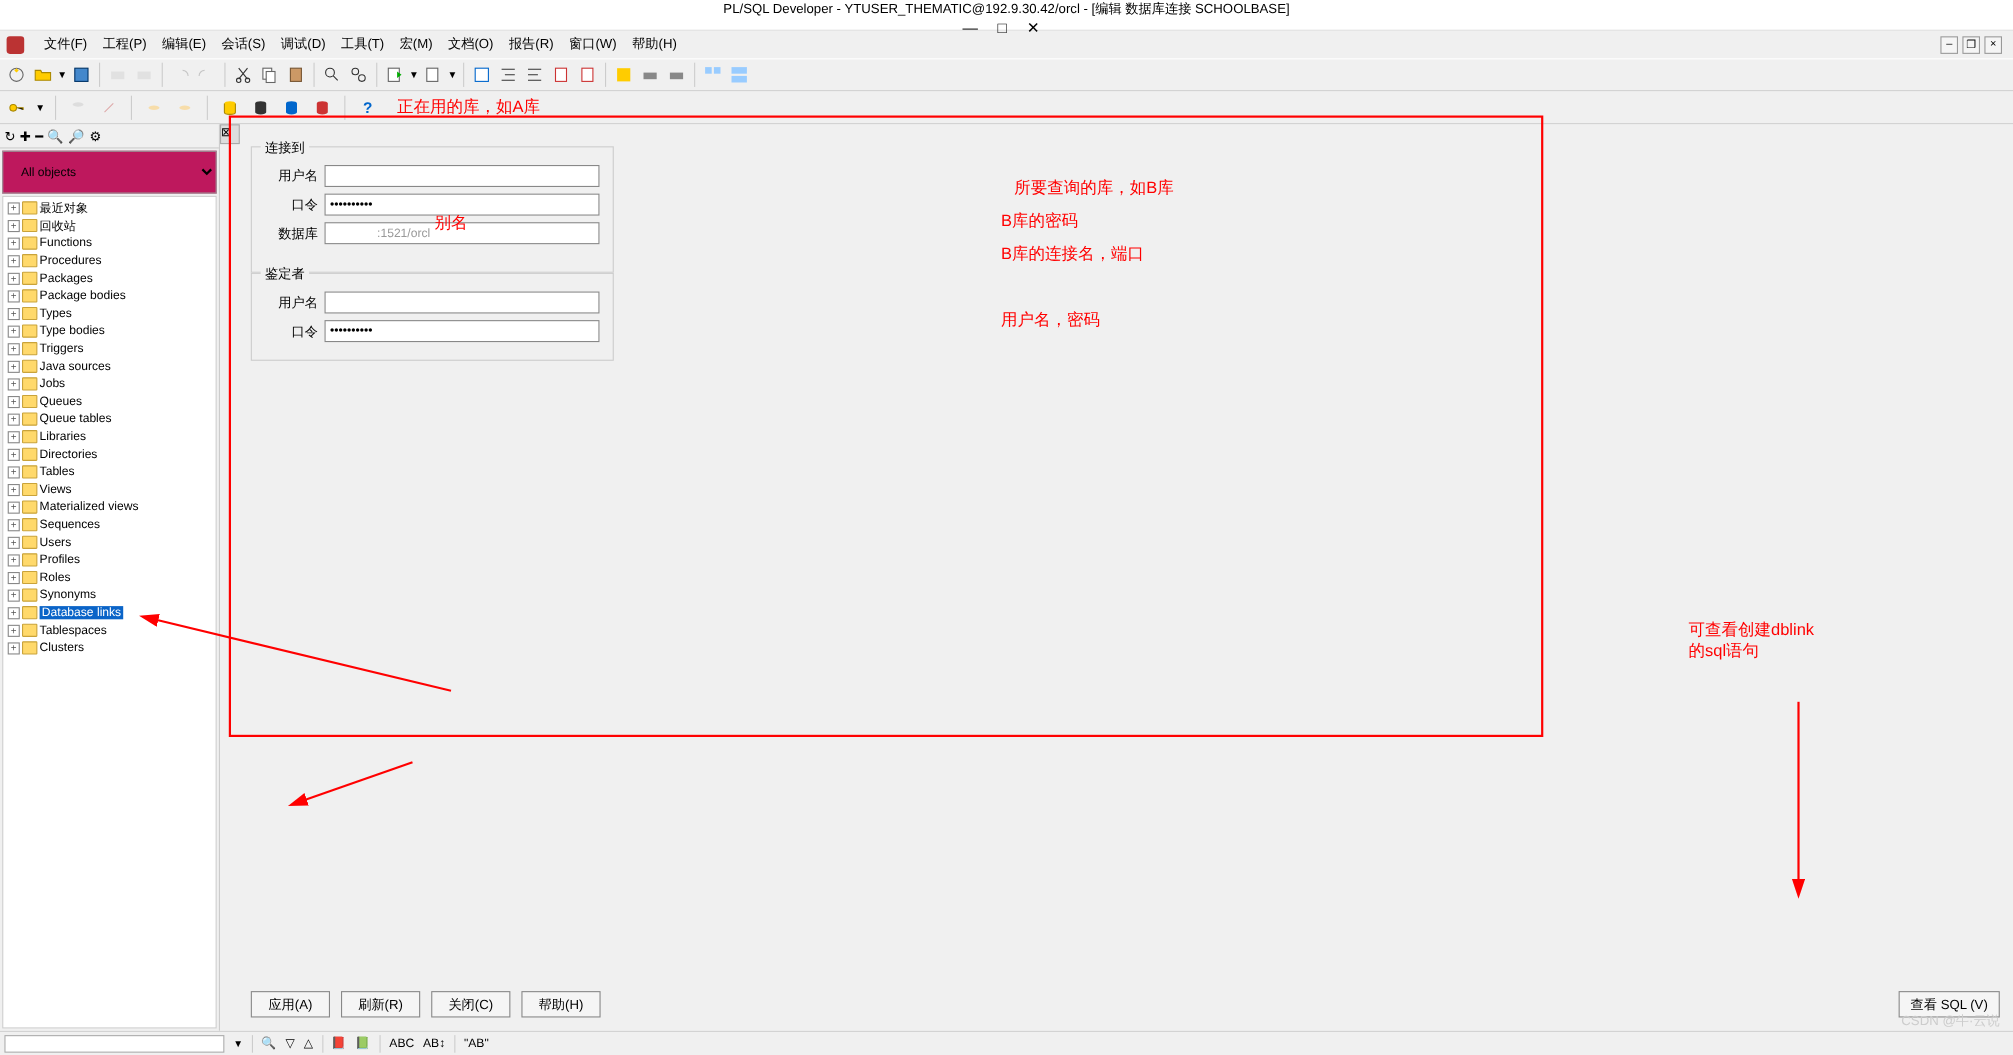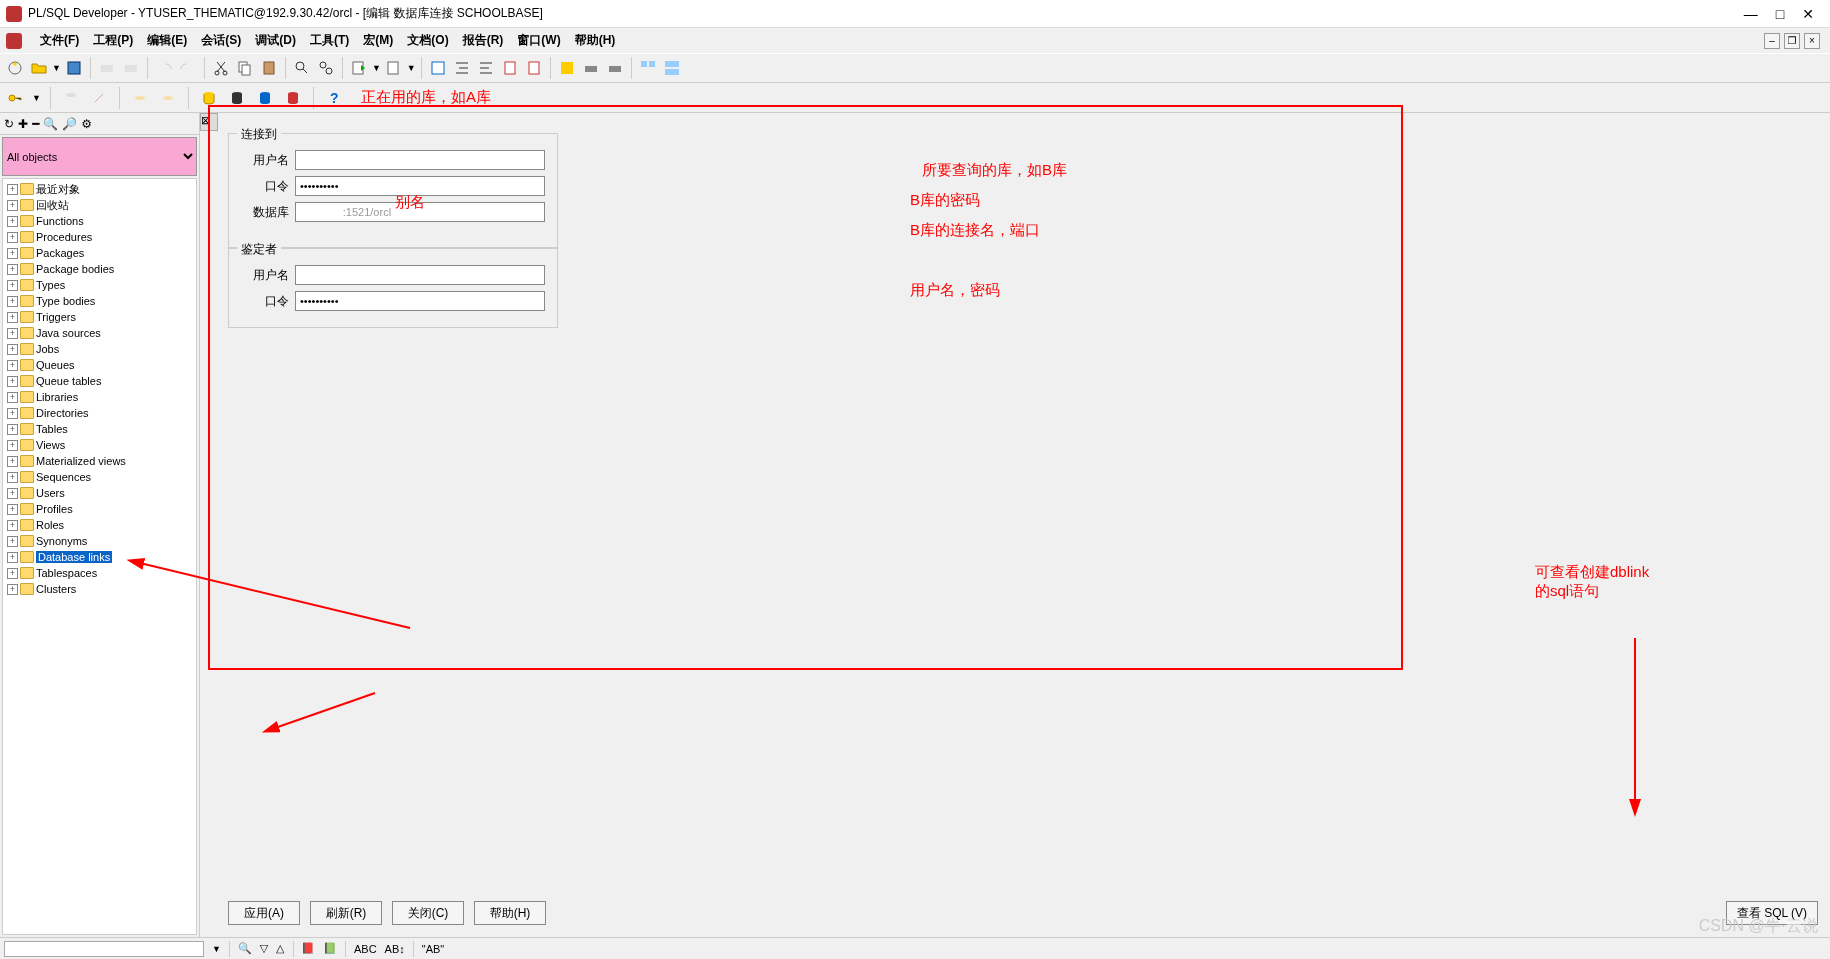--- a/index.html
+++ b/index.html
@@ -1,41 +1,41 @@
 <!DOCTYPE html>
 <html><head>
 <meta charset="utf-8">
 <style>
   * { box-sizing: border-box; font-family: "Microsoft YaHei", "Segoe UI", sans-serif; }
   body { margin: 0; background: #f0f0f0; font-size: 11px; color: #000; overflow: hidden; width: 1830px; height: 959px; position: relative; }
   
-  .titlebar { height: 28px; background: #fff; display: flex; align-items: center; padding: 0 6px; border-bottom: 1px solid #ddd; }
+  .titlebar { height: 28px; background: #fff; display: flex; align-items: center; padding: 0 6px; border-bottom: 1px solid #ddd; flex-direction: column; }
   .titlebar .icon { width: 16px; height: 16px; background:#b33; border-radius:3px; margin-right:6px;}
   .titlebar .title { flex: 1; font-size: 12px; }
   .winbtns { display: flex; gap: 18px; padding-right:10px; font-size: 14px; }
   .winbtns span { cursor: default; }
   
   .menubar { height: 25px; background: #f0f0f0; display: flex; align-items: center; padding: 0 6px; gap: 14px; }
   .menubar .icon { width:16px;height:16px;background:#b33;border-radius:3px;margin-right:4px;}
-  .menubar span { font-size: 12px; font-weight: bold; }
+  .menubar span { font-size: 12px; }
   .mdi-btns { margin-left:auto; display:flex; gap:4px; padding-right:4px;}
   .mdi-btns div{width:16px;height:16px;border:1px solid #999;background:#f5f5f5;display:flex;align-items:center;justify-content:center;font-size:10px;}
   
   .toolbar { height: 30px; background: #f0f0f0; border-top:1px solid #fff;border-bottom: 1px solid #ccc; display: flex; align-items: center; padding: 0 4px; gap: 2px; }
   .toolbar2 { height: 30px; background: #f0f0f0; border-bottom: 1px solid #ccc; display: flex; align-items: center; padding: 0 4px; gap: 6px; }
   .tbtn { width: 22px; height: 22px; display:inline-flex;align-items:center;justify-content:center; }
   .tbtn svg{width:16px;height:16px;}
   .tsep { width:1px;height:22px;background:#ccc;margin:0 3px;}
   .red-anno { color: #ff0000; font-size: 15px; margin-left: 10px; }
   
   .maincols { display:flex; height: calc(100% - 28px - 25px - 30px - 30px - 22px); }
   .sidebar { width: 200px; background:#f0f0f0; border-right:1px solid #ccc; display:flex;flex-direction:column;}
   .side-top { height:22px;border-bottom:1px solid #ccc;display:flex;align-items:center;padding:0 4px;gap:4px;font-size:12px;}
   .side-top span{cursor:default;}
-  .side-select { height:39px; border:1px solid #999;background:#f9a8d4;margin:2px;font-size:11px;padding:0;}
+  .side-select { height:39px; border:1px solid #999;background:#be185d;margin:2px;font-size:11px;padding:12px;}
   .tree { flex:1; overflow:auto; background:#fff; border:1px solid #ccc; margin:0 2px 2px 2px; padding:2px 0;}
   .tree-item { display:flex;align-items:center;height:16px;padding-left:4px;gap:2px;font-size:11px;white-space:nowrap;}
   .tree-item .exp{width:11px;height:11px;border:1px solid #888;display:inline-flex;align-items:center;justify-content:center;font-size:9px;line-height:1;color:#555;background:#fff;}
   .tree-item .fold{width:14px;height:12px;background:#ffd96b;border:1px solid #c9a33a;border-radius:1px;}
   .tree-item.sel .lbl{background:#0a64c8;color:#fff;padding:0 2px;}
   
   .rightpane { flex:1; position:relative; background:#f0f0f0;}
   .dlg-handle{position:absolute;left:0;top:0;width:18px;height:18px;background:#ddd;border:1px solid #aaa;}
   
   .redbox { position:absolute; left:8px; top:-8px; width:1195px; height:565px; border:2px solid #ff0000; pointer-events:none; z-index:5;}
@@ -51,21 +51,21 @@
   .finput{flex:1;height:20px;border:1px solid #888;background:#fff;padding:0 4px;font-size:11px;}
   .finput.ro{background:#eee;}
   .anno-r{position:absolute;color:#ff0000;font-size:15px;}
   
   .btnrow{position:absolute;left:28px;bottom:12px;display:flex;gap:10px;}
   .dlgbtn{min-width:72px;height:24px;border:1px solid #888;background:#f5f5f5;font-size:12px;display:flex;align-items:center;justify-content:center;}
   .viewsql{position:absolute;right:12px;bottom:12px;}
   
   .statusbar { height:22px;background:#f0f0f0;border-top:1px solid #ccc;display:flex;align-items:center;padding:0 4px;gap:8px;font-size:11px;}
   .sb-sep{width:1px;height:16px;background:#ccc;}
-  .watermark{position:absolute;right:12px;bottom:22px;color:#ccc;font-size:16px;}
+  .watermark{position:absolute;right:12px;bottom:22px;color:#ccc;font-size:12px;}
   
   .arrow{position:absolute;z-index:6;pointer-events:none;}
   .arrow svg{overflow:visible;}
 </style>
 </head>
 <body>
 
 <div class="titlebar">
   <div class="icon"></div>
   <div class="title">PL/SQL Developer - YTUSER_THEMATIC@192.9.30.42/orcl - [编辑 数据库连接 SCHOOLBASE]</div>

